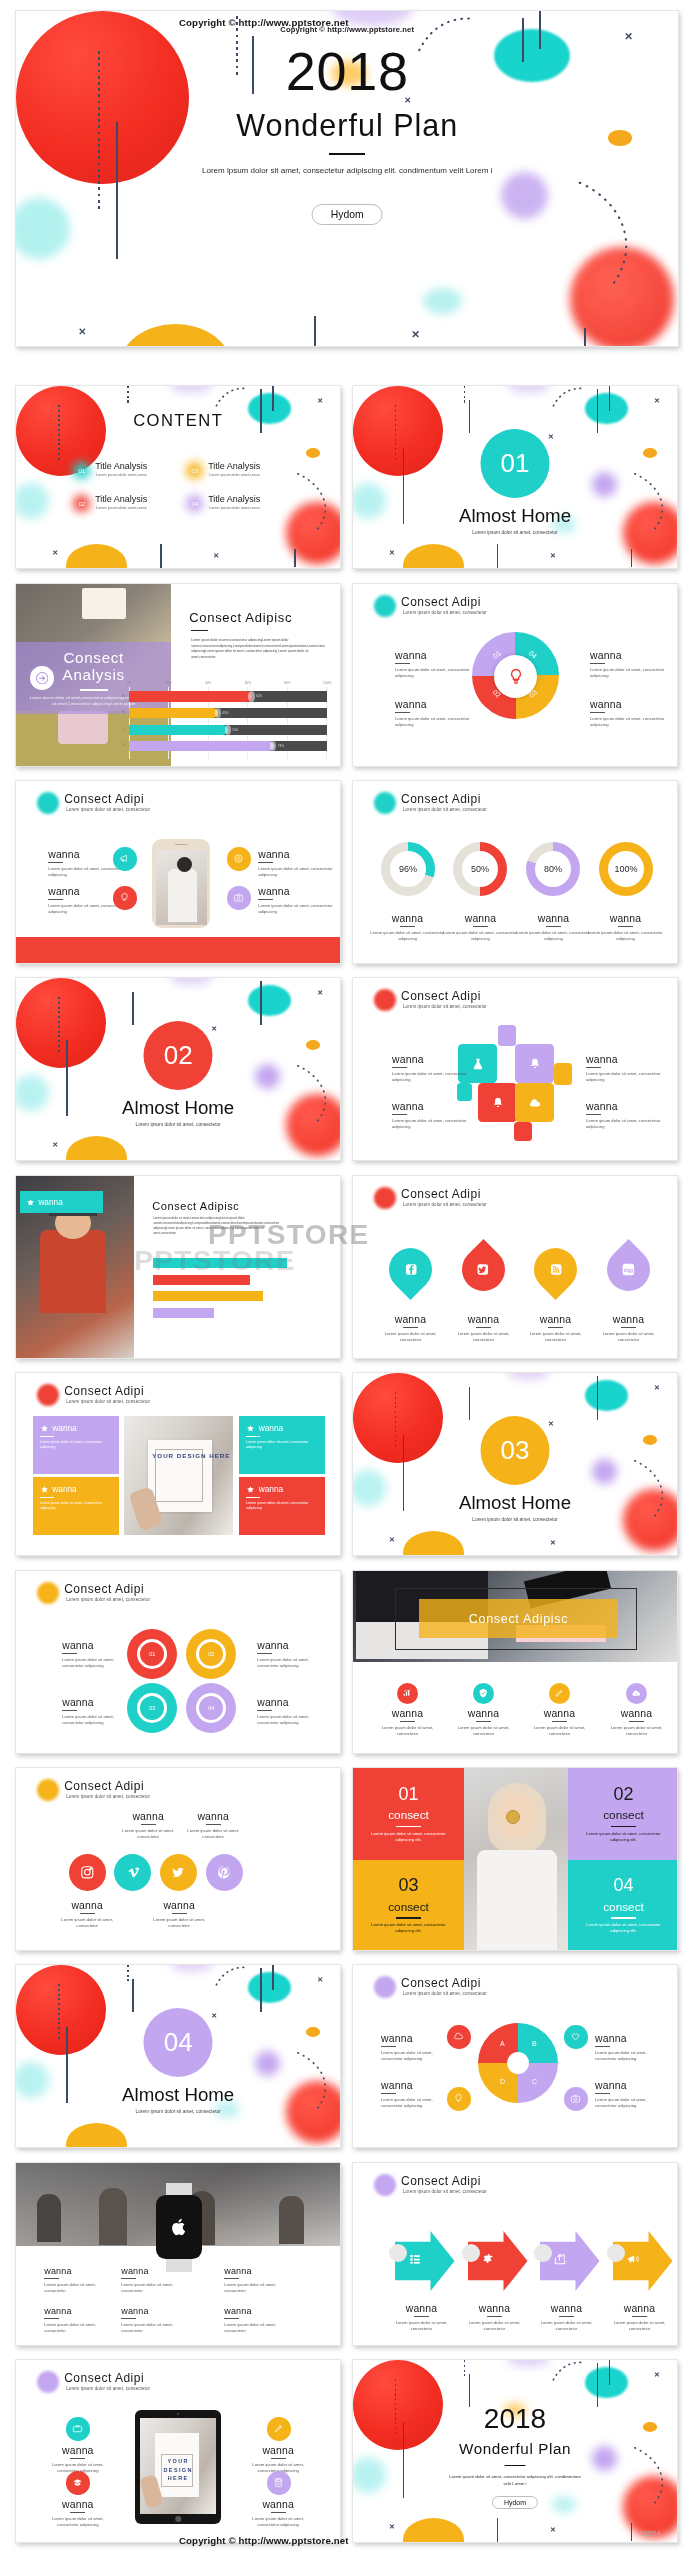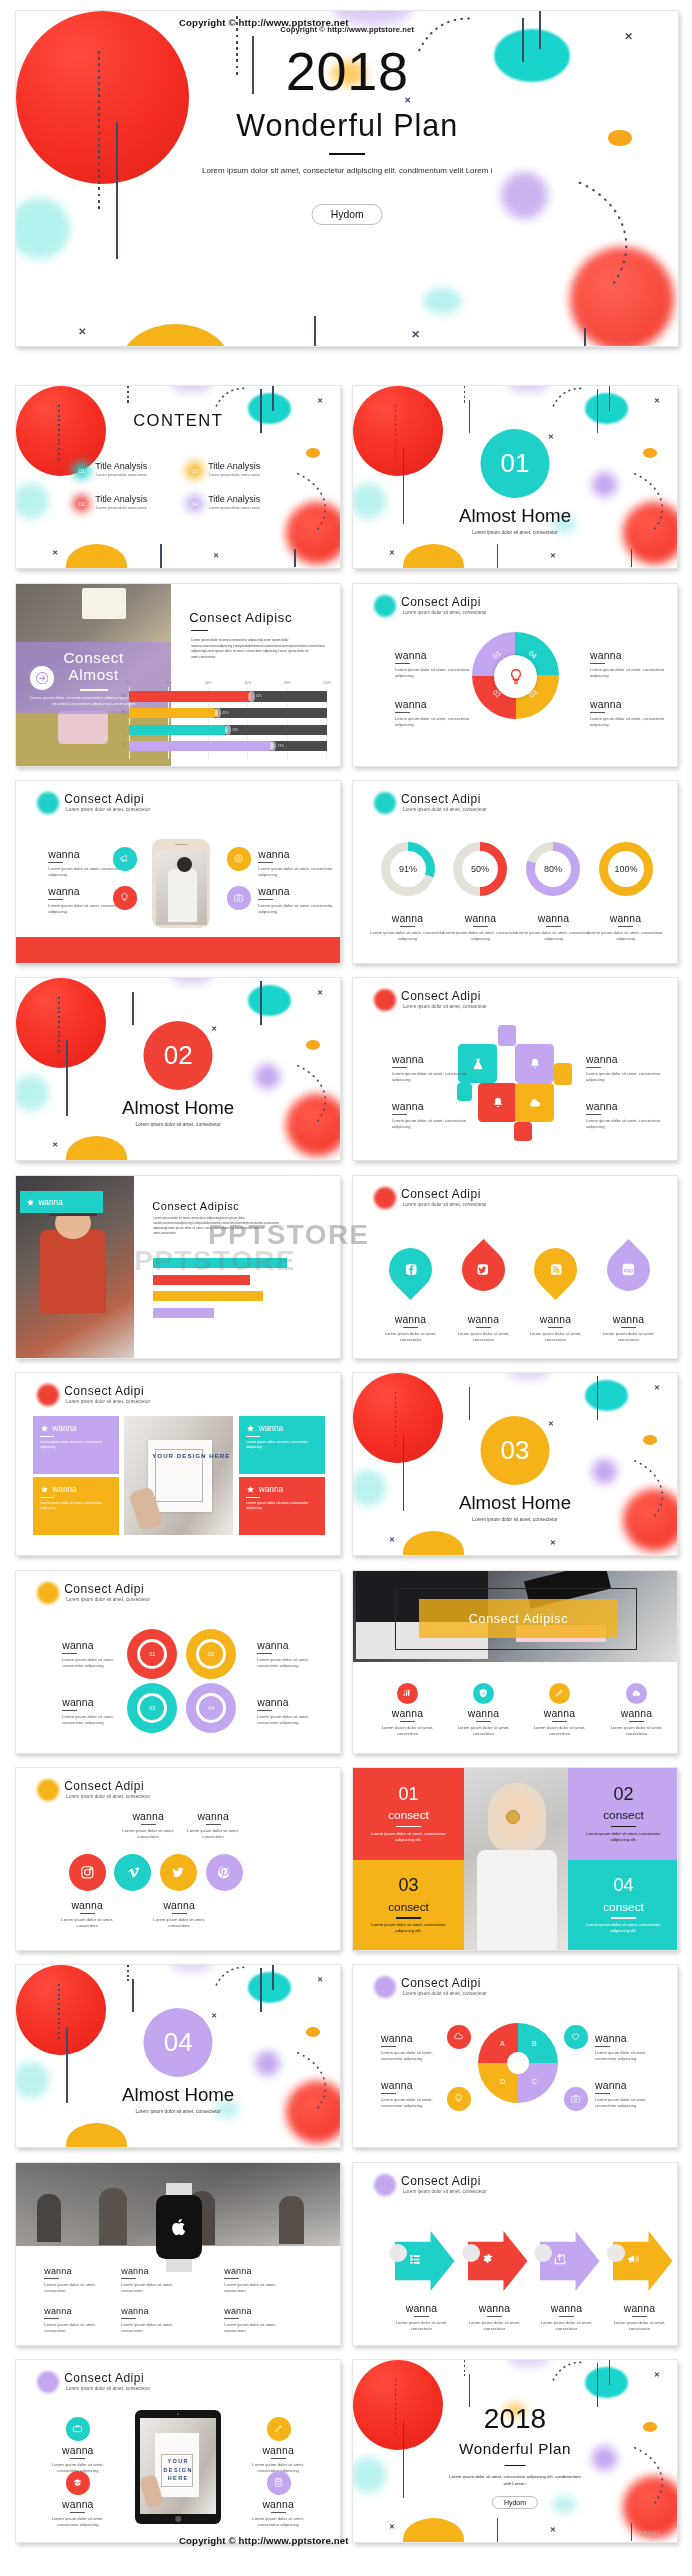--- a/index.html
+++ b/index.html
@@ -306,21 +306,21 @@
   </div>
 
   <div class="slide sm col-l" style="top:583px;">
     <div class="photo ph-a" style="left:0;top:0;width:155px;height:184px;">
       <div style="position:absolute;left:66px;top:4.2px;width:44px;height:30.5px;background:#f6f2e8;border-radius:2.1px;"></div>
       <div style="position:absolute;left:0;bottom:0;width:155px;height:57px;background:#b9a95c;"></div>
       <div style="position:absolute;left:42px;bottom:23.6px;width:50px;height:33px;background:#e8c9cf;border-radius:4.2px;"></div>
     </div>
     <div class="ovl" style="left:0;top:58px;width:155px;height:72px;background:rgba(170,140,230,.62);">
       <div class="ovl-t">
-        <span>Consect</span><br><span>Almost</span>
+        <span>Consect</span><br><span>Analysis</span>
       </div>
       <div class="ovl-r"></div>
       <div class="ovl-p">Lorem ipsum dolor sit amet,consectetur adipiscingLorem ipsum dolor sit amet,Consectetur adipiscing Lorem ipsum</div>
     </div>
     <div style="position:absolute;left:14px;top:82px;width:23.6px;height:23.6px;border-radius:50%;background:#fff;display:flex;align-items:center;justify-content:center;">
       <svg width="12.5" height="12.5" viewBox="0 0 24 24">
           <circle cx="12" cy="12" r="11" fill="none" stroke="#9b72e0" stroke-width="1.6"></circle>
           <path d="M7 12h9M12.5 8l4 4-4 4" fill="none" stroke="#9b72e0" stroke-width="1.8" stroke-linecap="round" stroke-linejoin="round"></path>
         </svg>
     </div>
@@ -470,21 +470,21 @@
     </div>
     <div style="position:absolute;left:0;bottom:0;width:326px;height:26px;background:#ef4136;"></div>
   </div>
 
   <div class="slide sm col-r" style="top:780px;">
     <div class="sh-dot" style="background:#1ed0c8;"></div>
     <div class="sh-title">Consect  Adipi</div>
     <div class="sh-sub">Lorem ipsum dolor sit amet, consectetur</div>
 
     <div class="donut" style="left:28px;top:61px;background:conic-gradient(#1ed0c8 0 30%,#e4e1d9 30% 100%);">
-      <span>91%</span>
+      <span>96%</span>
     </div>
     <div class="wanna ctr" style="left:13px;top:132px;width:83px;">
       <div class="w-h">wanna</div>
       <div class="w-r"></div>
       <div class="w-p">Lorem ipsum dolor sit amet, consectetur adipiscing</div>
     </div>
 
     <div class="donut" style="left:100px;top:61px;background:conic-gradient(#ef4136 0 50%,#e4e1d9 50% 100%);">
       <span>50%</span>
     </div>
@@ -1269,21 +1269,21 @@
       </svg>
     <div class="xmark" style="left:301px;top:11px;font-size:7px;">✕</div>
     <div class="xmark" style="left:36px;top:163px;font-size:7px;">✕</div>
     <div class="xmark" style="left:197px;top:166px;font-size:7px;">✕</div>
 
     <div style="position:absolute;left:50%;transform:translateX(-50%);top:43px;font-size:28px;font-weight:300;color:#101010;">2018</div>
     <div style="position:absolute;left:50%;transform:translateX(-50%);top:80px;font-size:15.2px;font-weight:300;letter-spacing:0.6px;color:#111;white-space:nowrap;">Wonderful  Plan</div>
     <div style="position:absolute;left:50%;transform:translateX(-50%);top:105px;width:21px;height:1.4px;background:#111;"></div>
     <div style="position:absolute;left:50%;transform:translateX(-50%);top:114px;width:139px;text-align:center;font-size:4.3px;line-height:1.6;color:#2d2d2d;">Lorem ipsum dolor sit amet, consectetur adipiscing elit.  condimentum velit Lorem i</div>
     <div style="position:absolute;left:50%;transform:translateX(-50%);top:136px;border:0.8px solid #bdbdbd;border-radius:9.7px;padding:2.1px 11px;font-size:7px;color:#111;background:#fff;">Hydom</div>
-    <div class="wm-num">15948</div>
+    <div class="wm-num">10554</div>
   </div>
 
   <div class="wm" style="left:179px;top:16.6px;">Copyright © http://www.pptstore.net</div>
   <div class="wm" style="left:179px;top:2535px;">Copyright © http://www.pptstore.net</div>
   <div class="wm wm-ghost" style="left:208px;top:1219px;">PPTSTORE</div>
 
 </div>
 
 
 </body></html>

